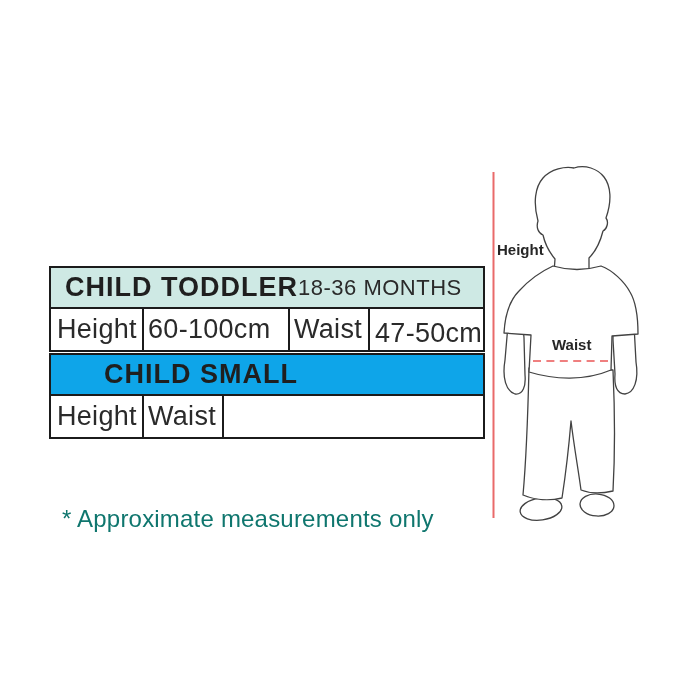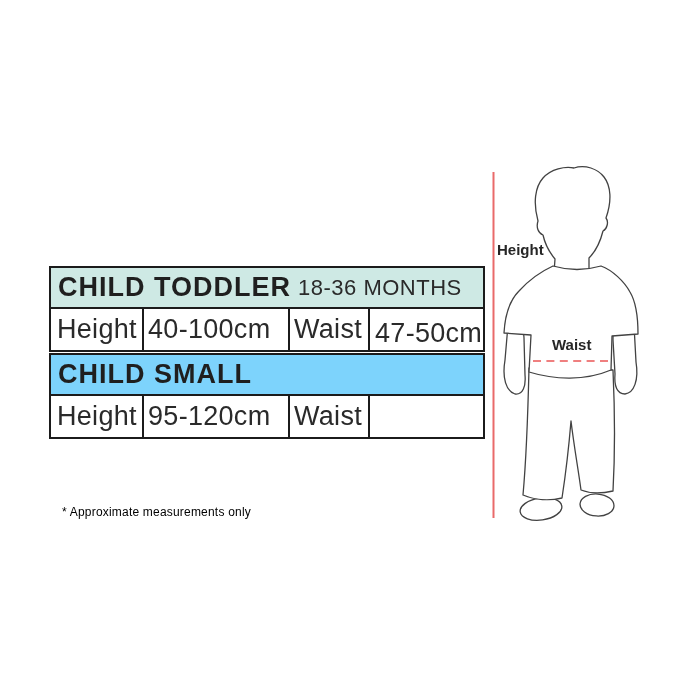--- a/index.html
+++ b/index.html
@@ -3,21 +3,21 @@
 <meta charset="utf-8">
 <style>
   html,body{margin:0;padding:0;}
   body{
     width:700px;height:700px;position:relative;background:#ffffff;
     font-family:"Liberation Sans", sans-serif;color:#242424;
     overflow:hidden;
   }
 
   
-  .size-table{position:absolute;left:49px;top:266px;width:436px;}
+  .size-table{position:absolute;left:49px;top:266px;width:436px;text-align:right;}
   .section{background:#fff;border:2px solid #1b1b1b;box-sizing:border-box;}
   .section + .section{margin-top:1px;}
   .sec-header{
     height:39px;display:flex;align-items:center;
     padding-left:7px;border-bottom:2px solid #1b1b1b;
   }
   .sec-name{
     font-weight:bold;font-size:27px;letter-spacing:1px;
     width:240px;flex:0 0 auto;white-space:nowrap;color:#1f1f1f;
   }
@@ -29,21 +29,21 @@
     border-right:2px solid #1b1b1b;padding-left:6px;
   }
   .c1{width:93px;}
   .c2{width:146px;padding-left:4px;}
   .c3{width:80px;padding-left:4px;}
   .c4{flex:1;border-right:none;padding-left:5px;margin-top:8px;}
 
   
   .footnote{
     position:absolute;left:62px;top:505px;
-    font-size:12px;letter-spacing:0.2px;color:#000000;
+    font-size:24px;letter-spacing:0.2px;color:#0f766e;
   }
 
   
   .figure-wrap{position:absolute;left:480px;top:160px;width:170px;height:370px;}
   .figure-wrap svg{display:block;width:170px;height:370px;}
   .fig-label{
     position:absolute;font-weight:bold;font-size:15px;color:#262626;
     white-space:nowrap;letter-spacing:0px;
   }
   .fig-label.height{left:497px;top:241px;}
@@ -55,33 +55,32 @@
 
 <div class="size-table">
 
   <div class="section">
     <div class="sec-header" style="background: rgb(206, 233, 228);">
       <span class="sec-name">CHILD TODDLER</span>
       <span class="sec-age">18-36 MONTHS</span>
     </div>
     <div class="data-row">
       <div class="cell c1">Height</div>
-      <div class="cell c2">40-100cm</div>
+      <div class="cell c2">60-100cm</div>
       <div class="cell c3">Waist</div>
       <div class="cell c4">47-50cm</div>
     </div>
   </div>
 
   <div class="section">
-    <div class="sec-header" style="background: #7dd3fc; gap: 17px;">
+    <div class="sec-header" style="background: #0ea5e9; gap: 17px;">
       <span class="sec-name">CHILD SMALL</span>
     </div>
     <div class="data-row">
       <div class="cell c1">Height</div>
-      <div class="cell c2">95-120cm</div>
       <div class="cell c3">Waist</div>
     </div>
   </div>
 
 </div>
 
 <div class="footnote">* Approximate measurements only</div>
 
 <div class="figure-wrap">
   <svg viewBox="480 160 170 370" xmlns="http://www.w3.org/2000/svg">

